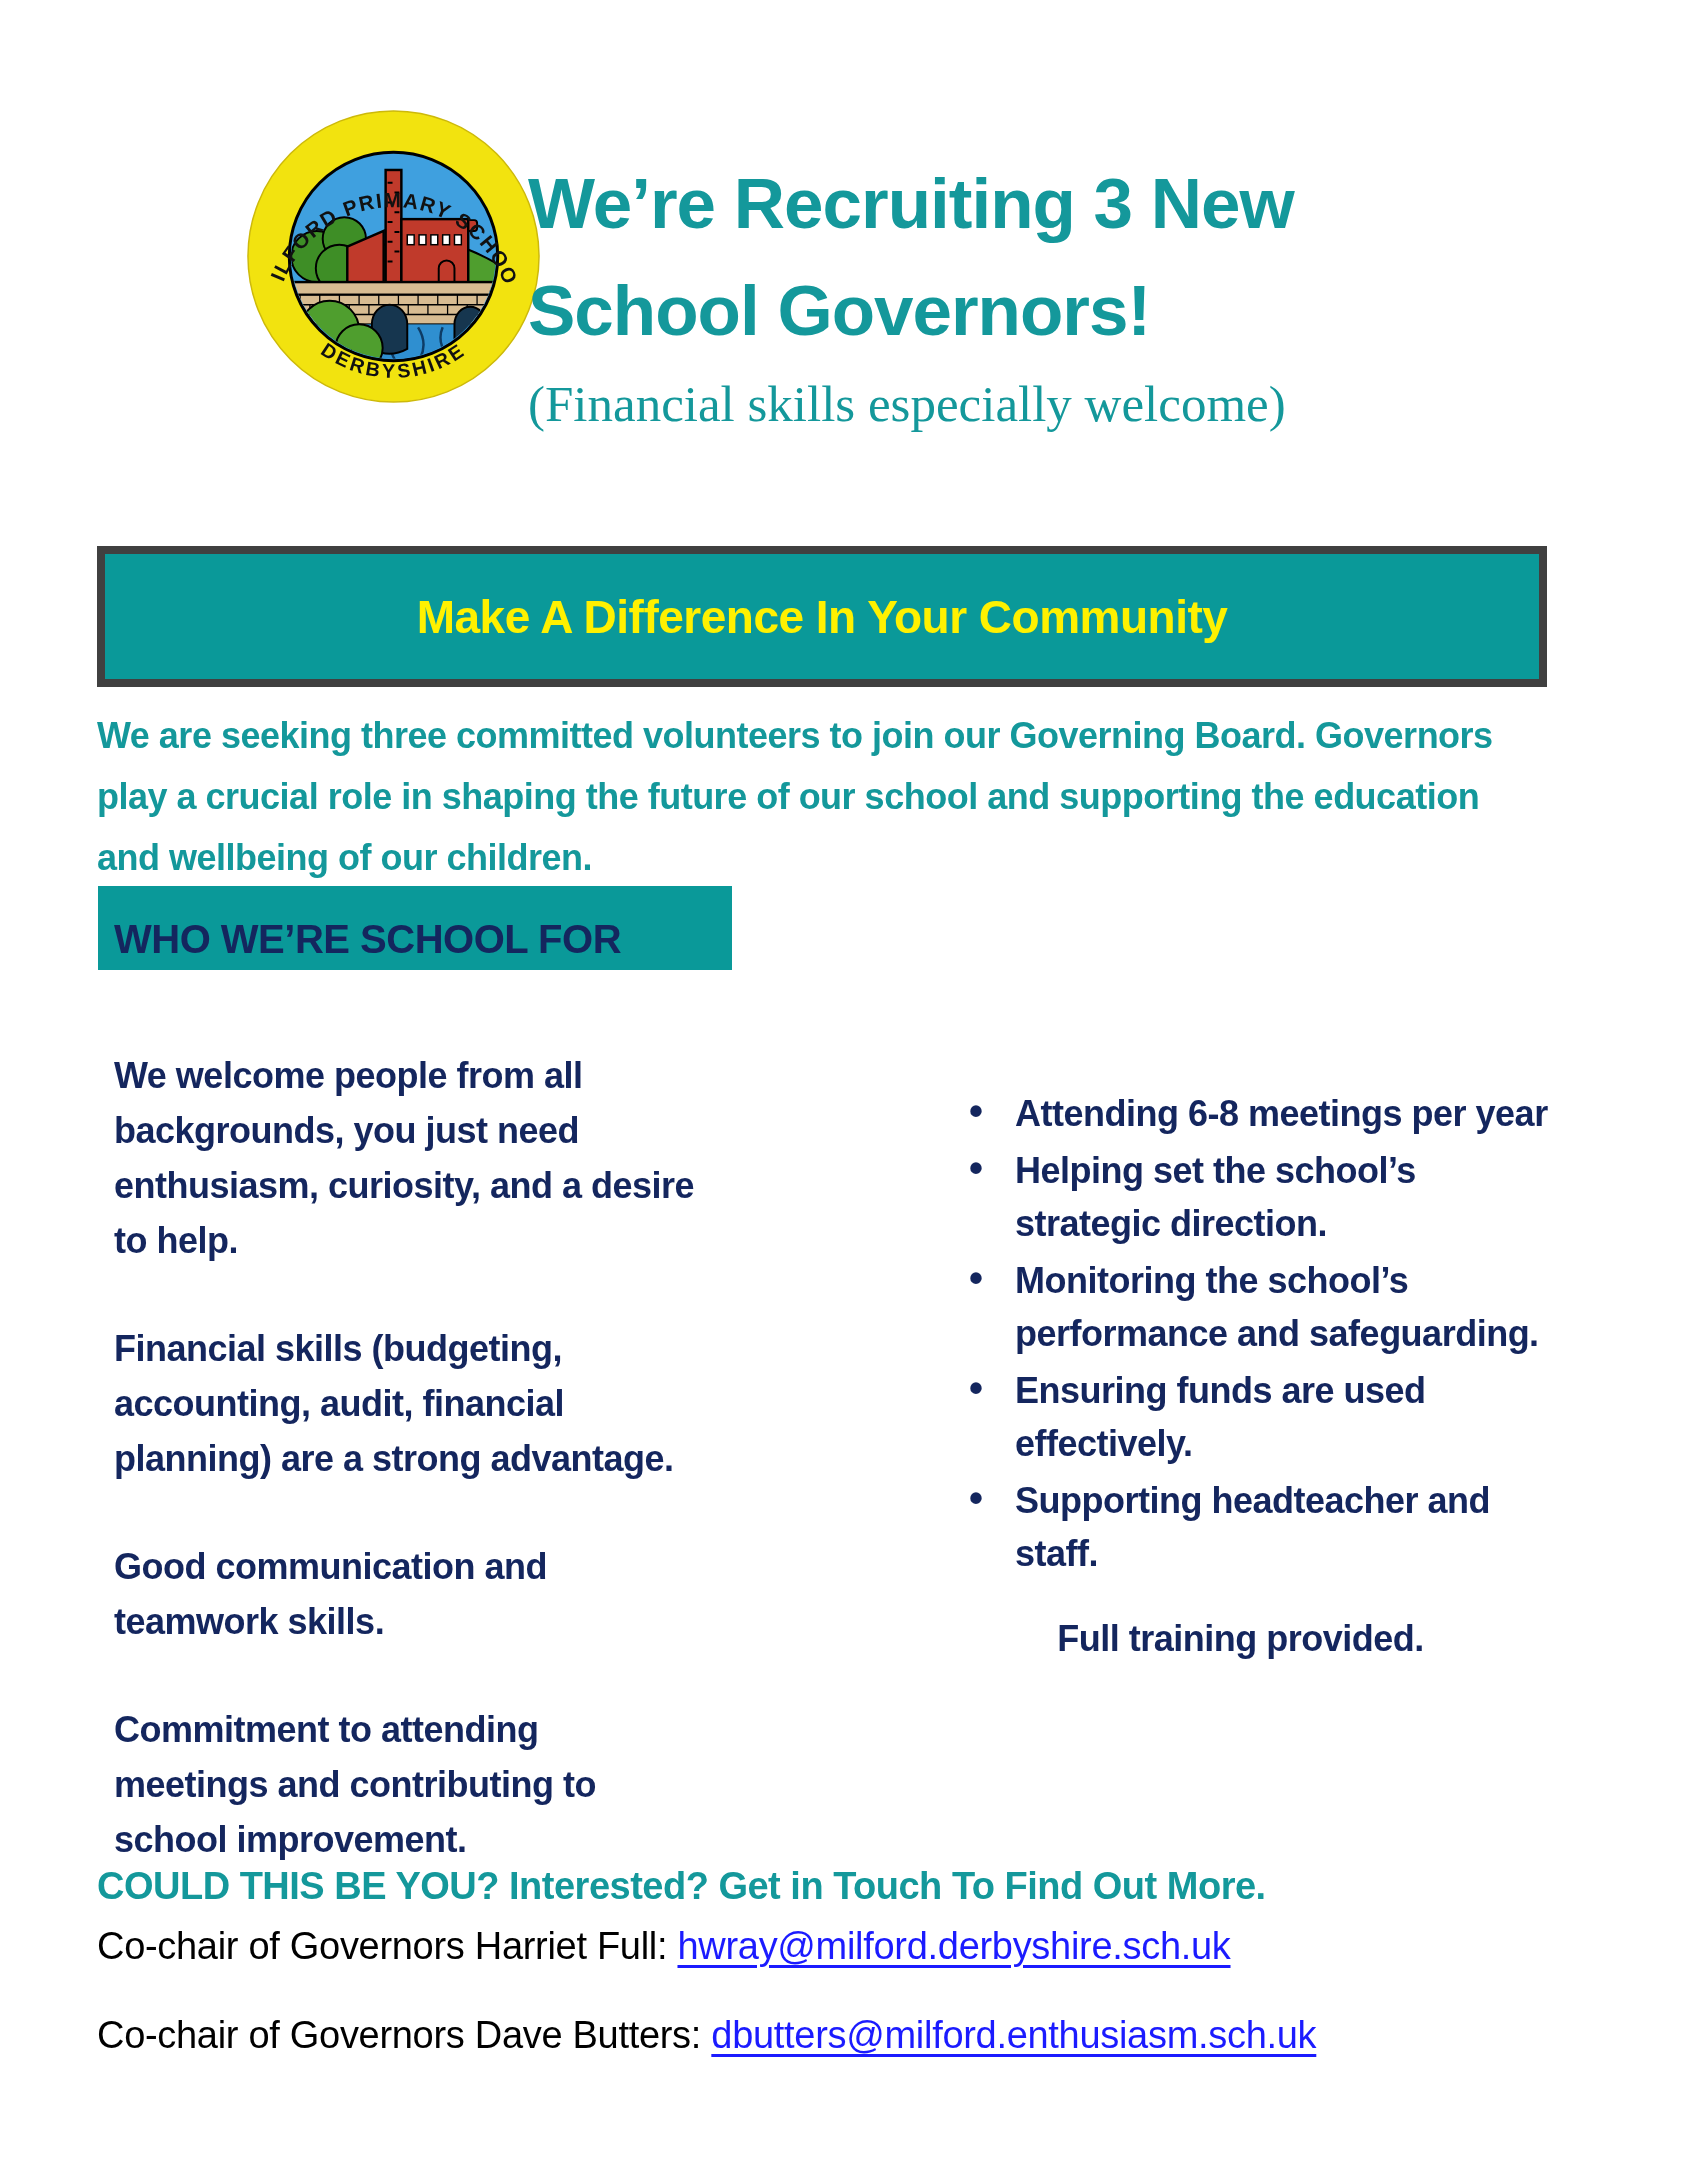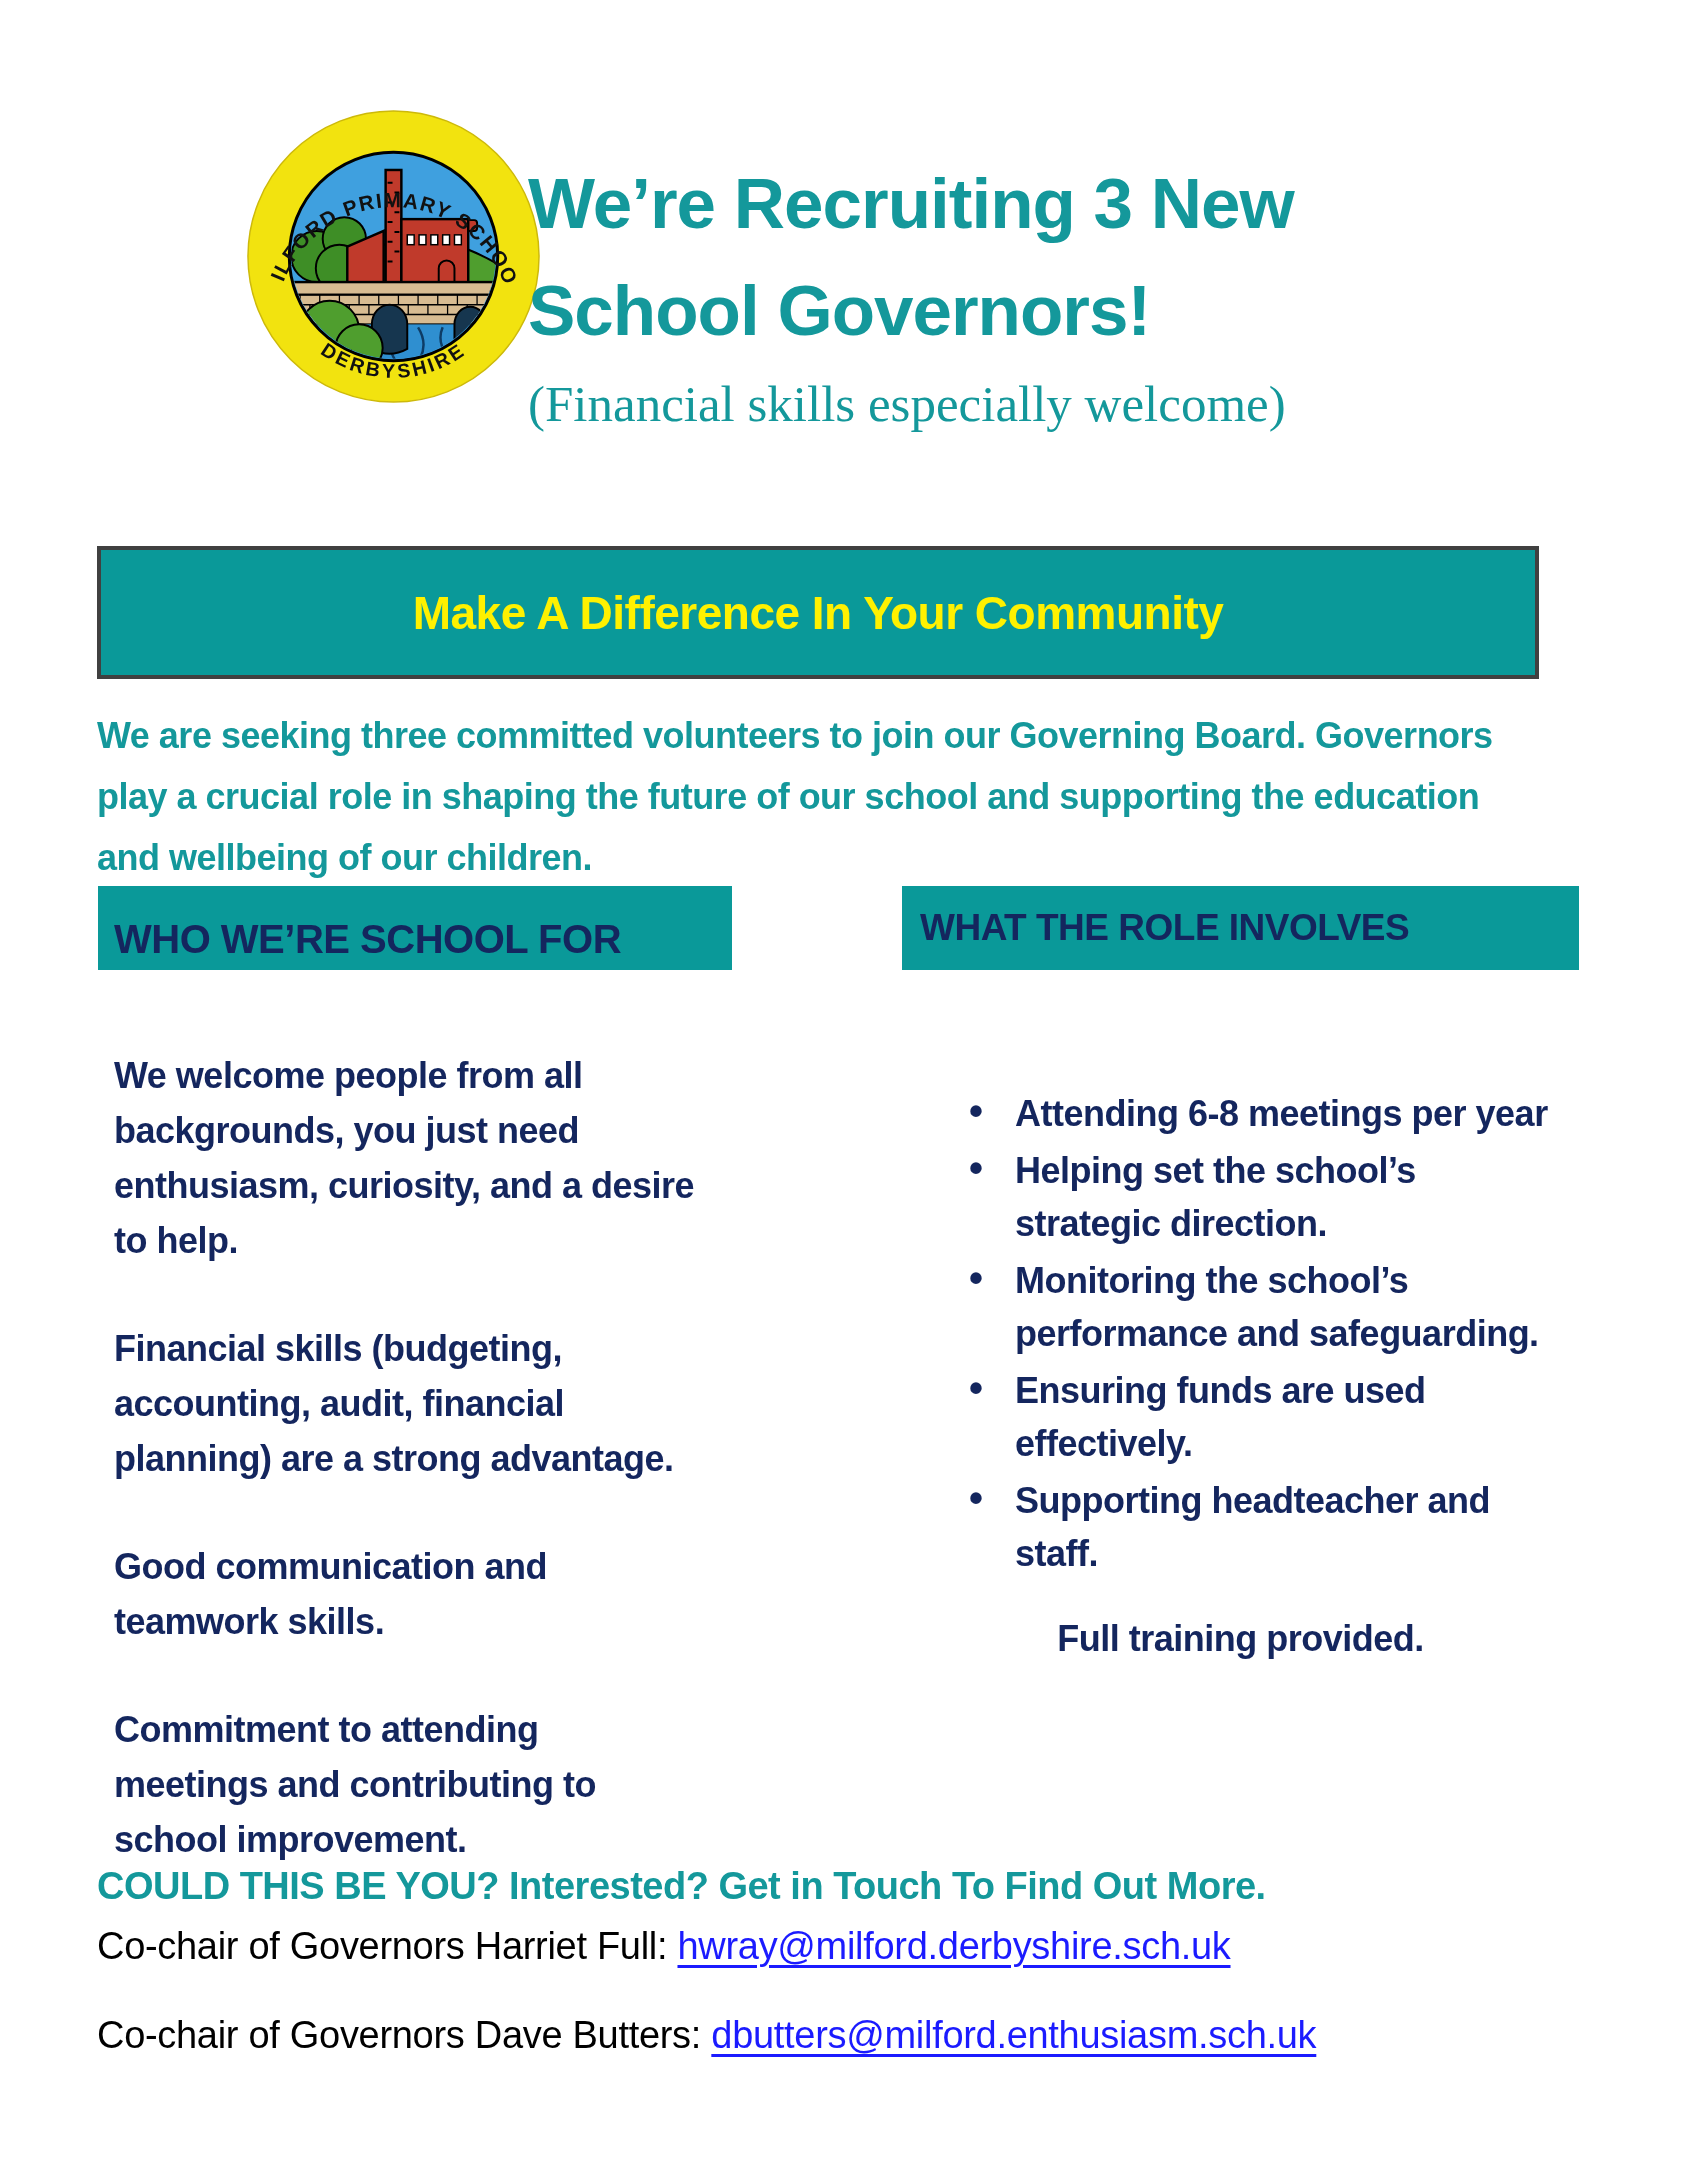--- a/index.html
+++ b/index.html
@@ -19,21 +19,21 @@
     line-height:107px; letter-spacing:-1px; white-space:nowrap;
   }
   .subtitle {
     font-family:"Liberation Serif", serif; font-size:51px; color:var(--teal_text,#14989b);
     line-height:69px; margin-top:6px; white-space:nowrap;
   }
 
   
   .banner {
     position:absolute; left:97px; top:546px; width:1434px; height:125px;
-    background:var(--teal_bg,#0a9999); border:4px solid #404040;
+    background:var(--teal_bg,#0a9999); border:8px solid #404040;
     display:flex; align-items:center; justify-content:center;
   }
   .banner-text {
     color:var(--yellow,#fff100); font-size:46px; font-weight:bold; letter-spacing:-0.5px;
   }
 
   
   .intro {
     position:absolute; left:97px; top:705px; width:1475px;
     color:var(--teal_text,#14989b); font-size:36px; font-weight:bold;
@@ -171,23 +171,20 @@
   <div class="banner">
     <span class="banner-text">Make A Difference In Your Community</span>
   </div>
 
   <div class="intro">We are seeking three committed volunteers to join our Governing Board. Governors
 play a crucial role in shaping the future of our school and supporting the education
 and wellbeing of our children.</div>
 
   <div class="col-header left">
     <span>WHO WE’RE SCHOOL FOR</span>
-  </div>
-  <div class="col-header right">
-    <span>WHAT THE ROLE INVOLVES</span>
   </div>
 
   <div class="left-col">
     <p>We welcome people from all
 backgrounds, you just need
 enthusiasm, curiosity, and a desire
 to help.</p>
     <p>Financial skills (budgeting,
 accounting, audit, financial
 planning) are a strong advantage.</p>

